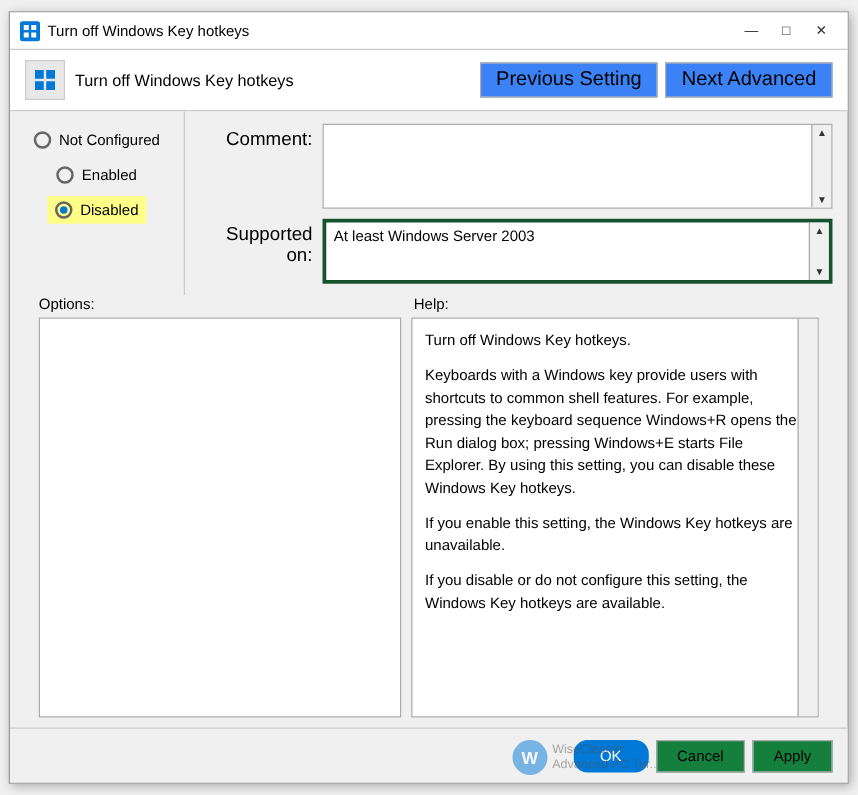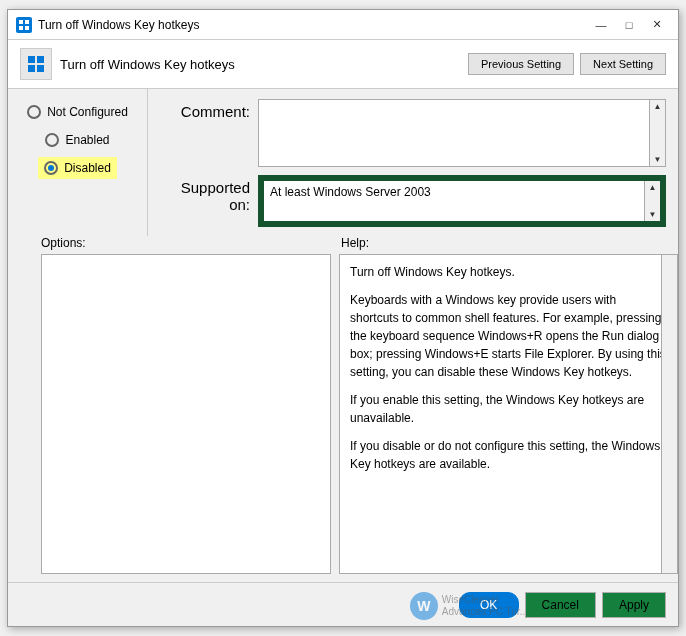--- a/index.html
+++ b/index.html
@@ -92,24 +92,24 @@
     .header-title {
       font-size: 13px;
       font-weight: 500;
     }
     .header-buttons {
       display: flex;
       gap: 6px;
     }
     .nav-btn {
       padding: 4px 12px;
-      background: #e5e5e5;
+      background: #3b82f6;
       border: 1px solid #adadad;
       cursor: pointer;
-      font-size: 11px;
+      font-size: 16px;
       color: #000;
     }
 
     .content {
       display: flex;
       flex: 1;
       overflow: hidden;
     }
 
     .left-panel {
@@ -193,36 +193,35 @@
       padding: 2px 0;
     }
     .scroll-arrow {
       font-size: 8px;
       color: #333;
       cursor: pointer;
     }
     .supported-box {
       flex: 1;
       height: 52px;
-      border: 6px solid #14532d;
+      border: 3px solid #14532d;
       background: #fff;
       position: relative;
       overflow: hidden;
       display: flex;
       align-items: flex-start;
       padding: 4px 20px 4px 6px;
     }
     .supported-text { font-size: 12px; }
 
     .bottom-section {
-      padding: 0 0 8px;
+      padding: 0 23px 8px;
       display: flex;
       flex-direction: column;
       flex: 1;
-      margin-left: 33px;
     }
     .section-labels {
       display: flex;
       gap: 0;
       margin-bottom: 4px;
     }
     .section-label-options {
       width: 300px;
       font-size: 12px;
       font-weight: 500;
@@ -351,21 +350,21 @@
           <rect x="2" y="2" width="7" height="7" fill="#0078d7"></rect>
           <rect x="11" y="2" width="7" height="7" fill="#0078d7"></rect>
           <rect x="2" y="11" width="7" height="7" fill="#0078d7"></rect>
           <rect x="11" y="11" width="7" height="7" fill="#0078d7"></rect>
         </svg>
       </div>
       <span class="header-title">Turn off Windows Key hotkeys</span>
     </div>
     <div class="header-buttons">
       <button class="nav-btn">Previous Setting</button>
-      <button class="nav-btn">Next Setting</button>
+      <button class="nav-btn">Next Advanced</button>
     </div>
   </div>
 
   <div class="content">
 
     <div class="left-panel">
       <div class="radio-option">
         <div class="radio-circle"></div>
         <span class="radio-label">Not Configured</span>
       </div>

